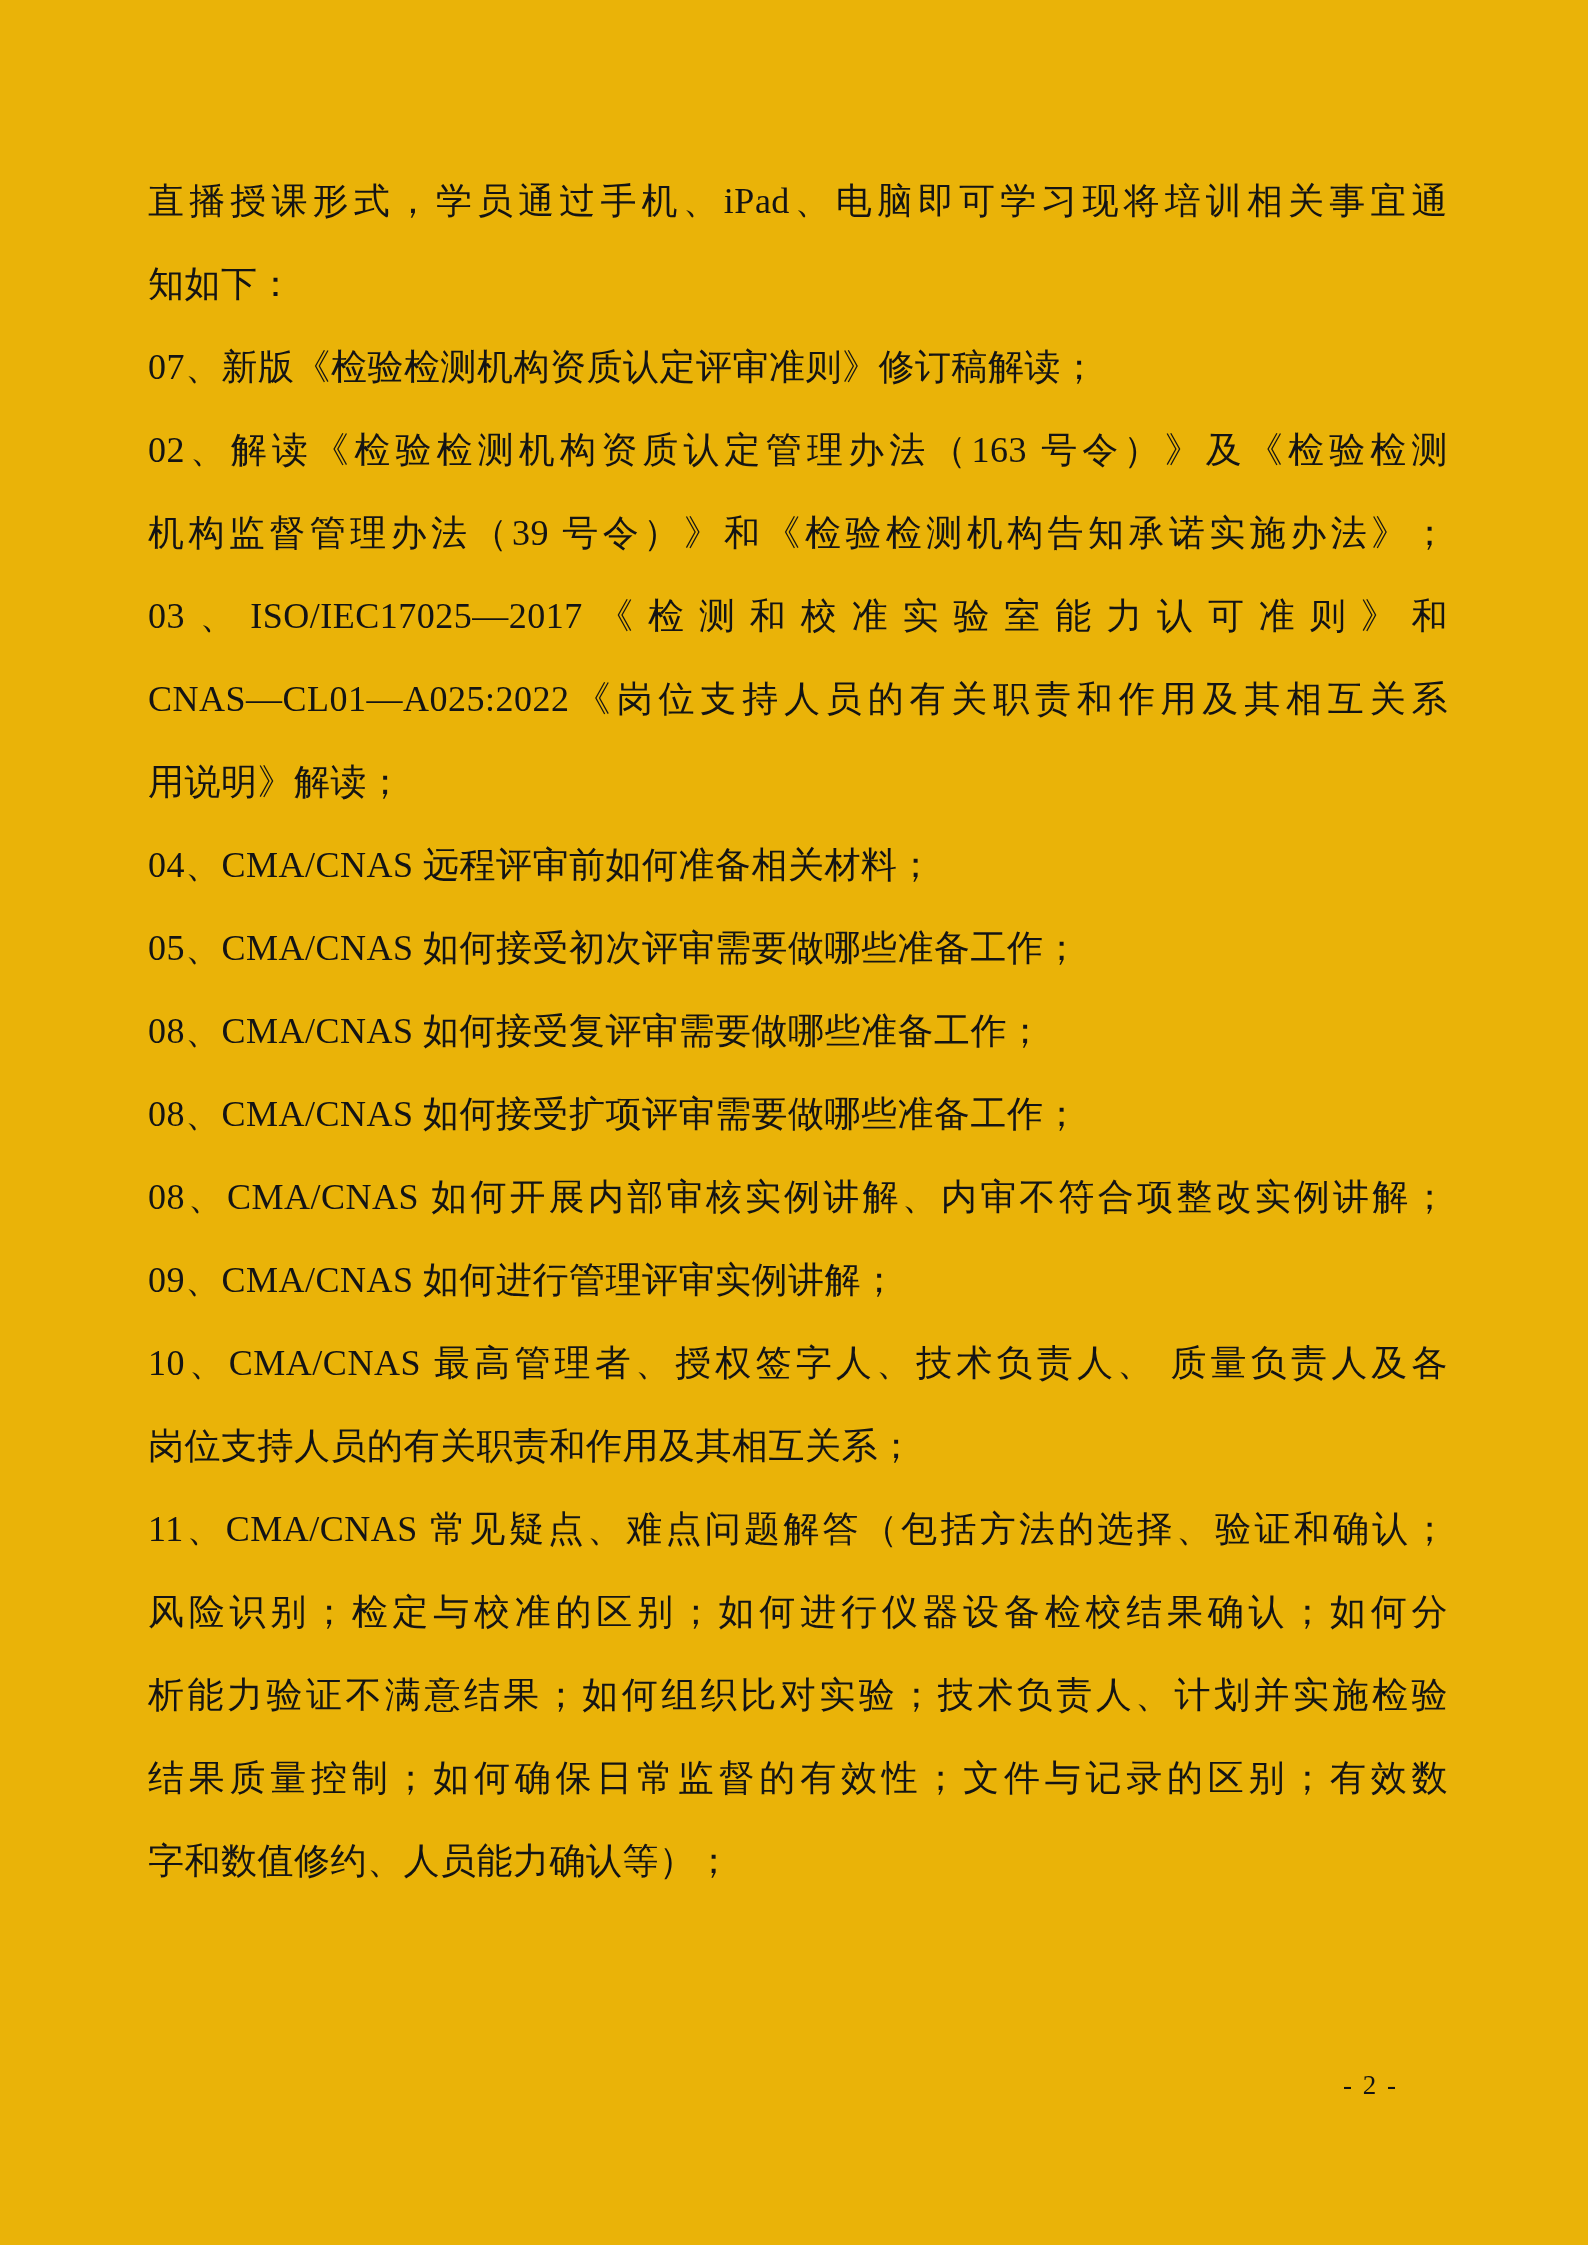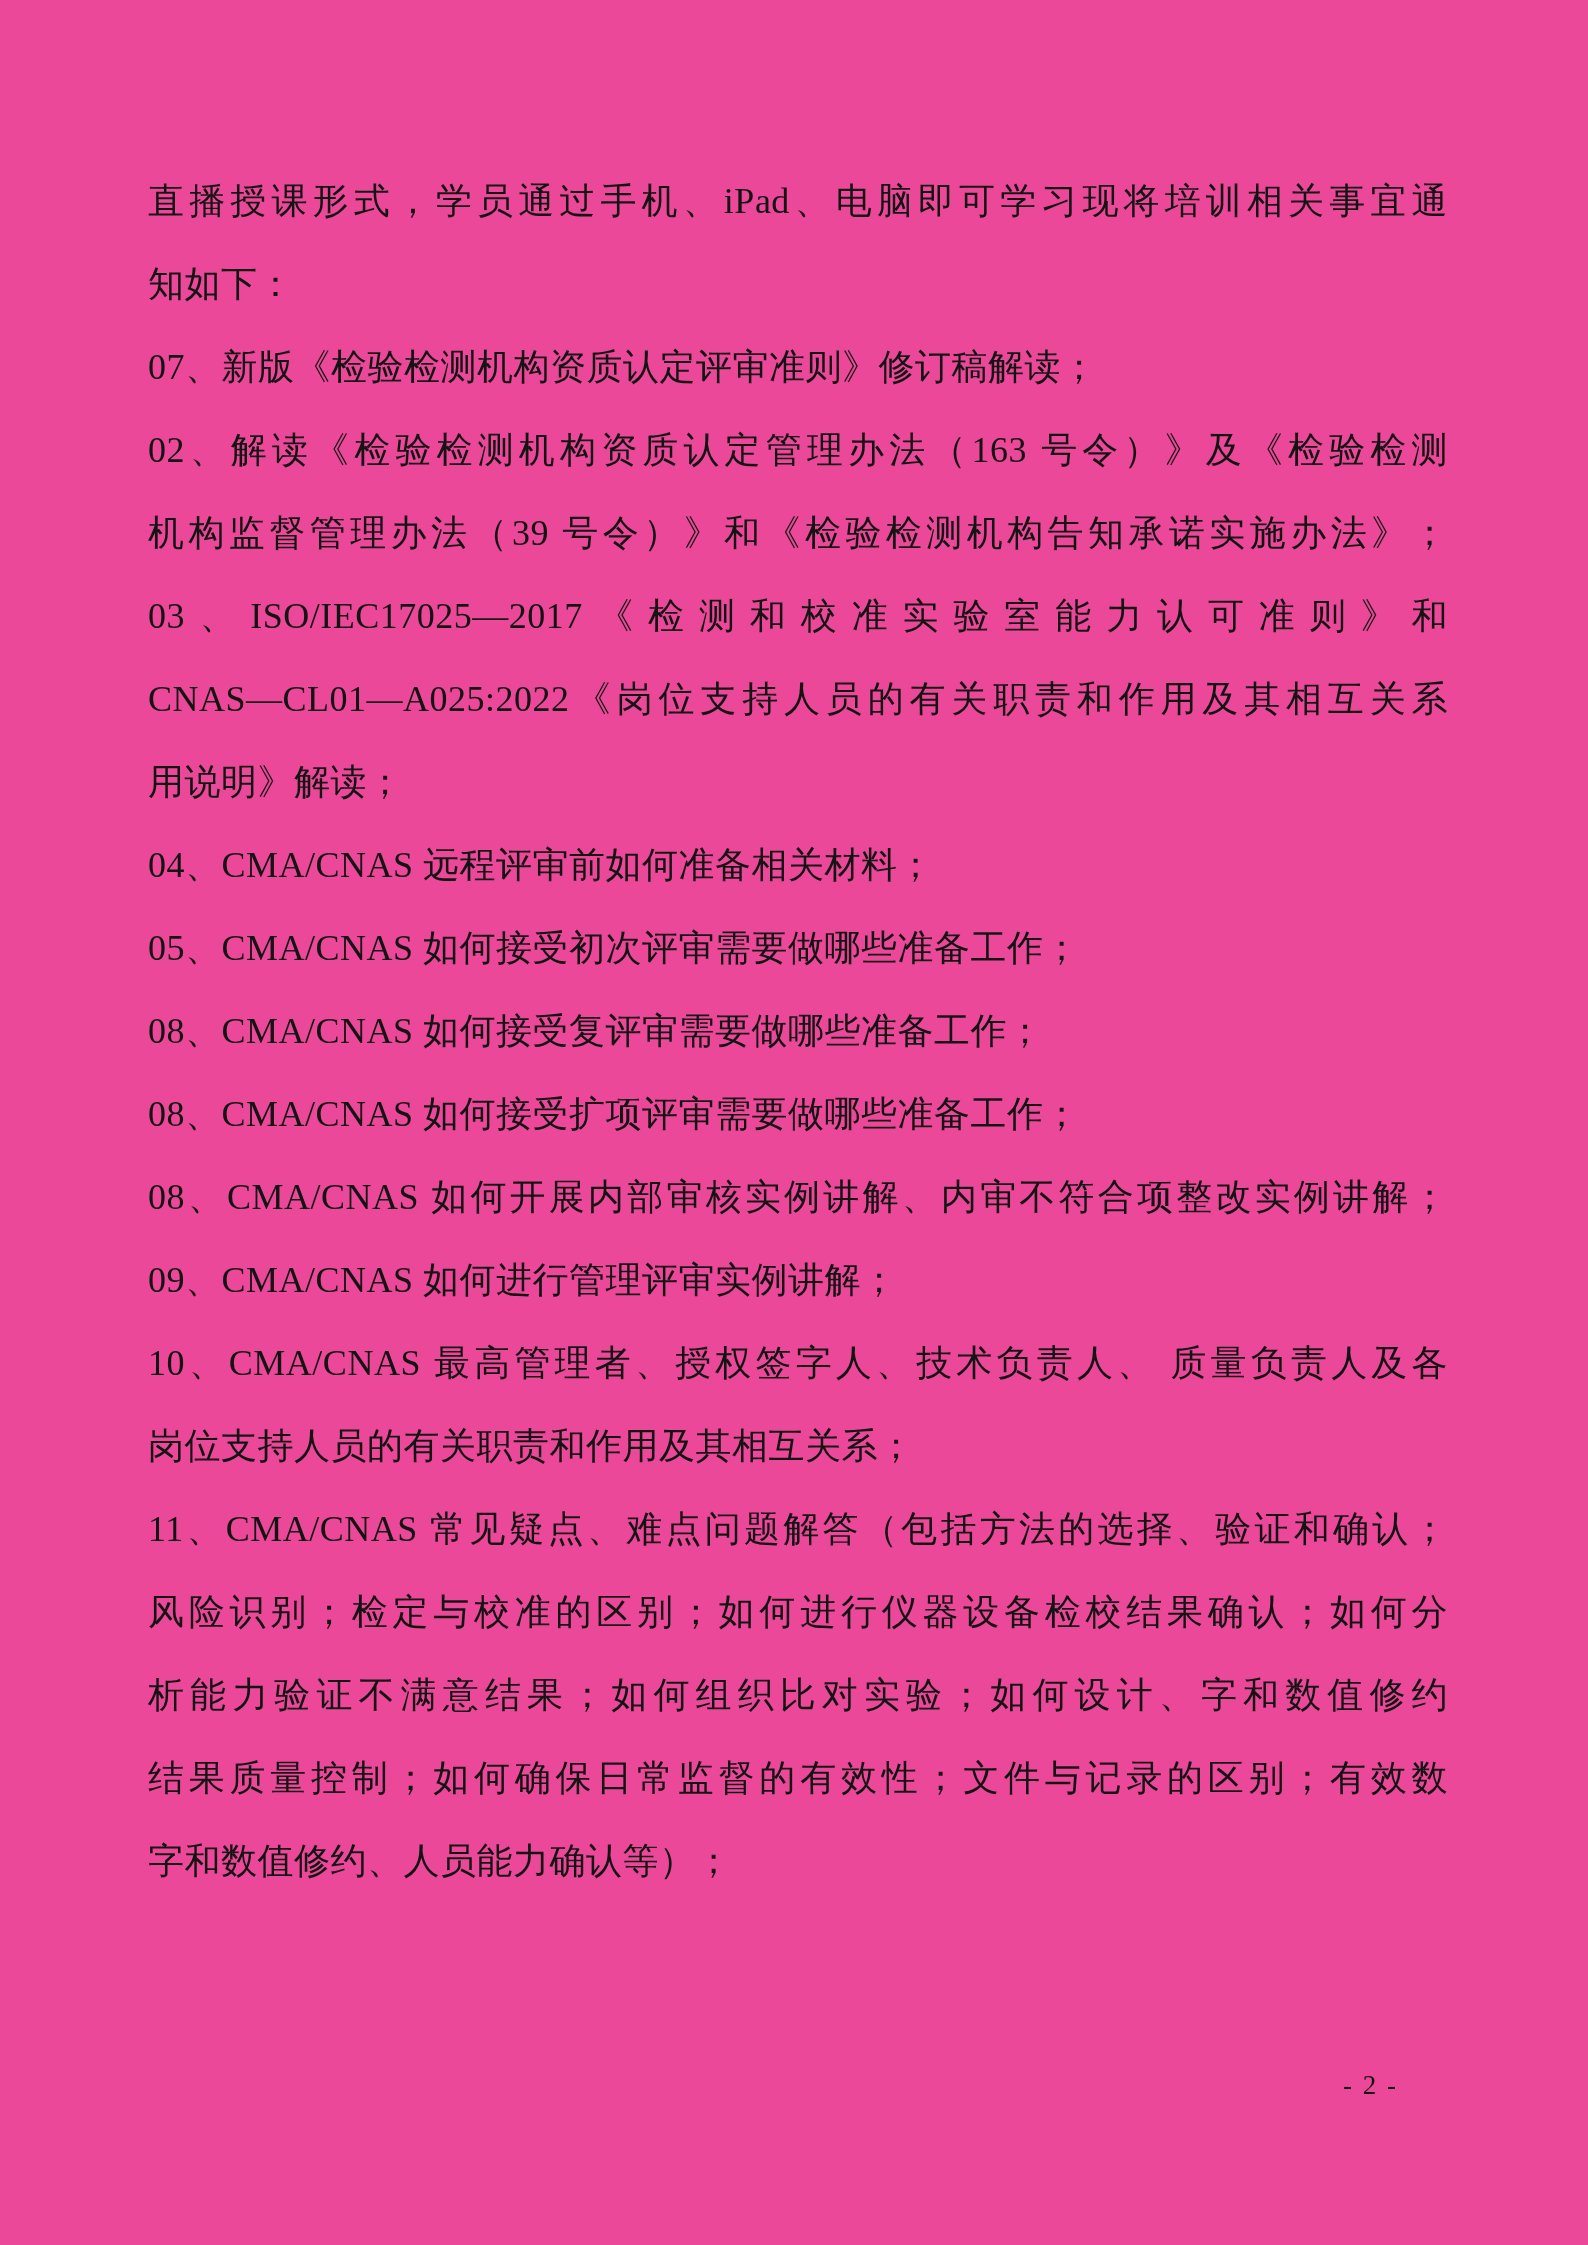--- a/index.html
+++ b/index.html
@@ -4,21 +4,21 @@
 <style>
   html, body {
     margin: 0;
     padding: 0;
     background: #ffffff;
   }
   .page {
     position: relative;
     width: 1588px;
     height: 2245px;
-    background: #ec4899;
+    background: #eab308;
     color: #141414;
     font-family: "Liberation Serif", "DejaVu Serif", serif;
     overflow: hidden;
   }
   .content {
     position: absolute;
     left: 148px;
     top: 160px;
     width: 1300px;
   }
@@ -66,18 +66,18 @@
     <div class="doc-line">04、CMA/CNAS 远程评审前如何准备相关材料；</div>
     <div class="doc-line">05、CMA/CNAS 如何接受初次评审需要做哪些准备工作；</div>
     <div class="doc-line">08、CMA/CNAS 如何接受复评审需要做哪些准备工作；</div>
     <div class="doc-line">08、CMA/CNAS 如何接受扩项评审需要做哪些准备工作；</div>
     <div class="doc-line justify">08、CMA/CNAS 如何开展内部审核实例讲解、内审不符合项整改实例讲解；</div>
     <div class="doc-line">09、CMA/CNAS 如何进行管理评审实例讲解；</div>
     <div class="doc-line justify">10、CMA/CNAS 最高管理者、授权签字人、技术负责人、 质量负责人及各</div>
     <div class="doc-line">岗位支持人员的有关职责和作用及其相互关系；</div>
     <div class="doc-line justify">11、CMA/CNAS 常见疑点、难点问题解答（包括方法的选择、验证和确认；</div>
     <div class="doc-line justify">风险识别；检定与校准的区别；如何进行仪器设备检校结果确认；如何分</div>
-    <div class="doc-line justify">析能力验证不满意结果；如何组织比对实验；如何设计、字和数值修约</div>
+    <div class="doc-line justify">析能力验证不满意结果；如何组织比对实验；技术负责人、计划并实施检验</div>
     <div class="doc-line justify">结果质量控制；如何确保日常监督的有效性；文件与记录的区别；有效数</div>
     <div class="doc-line">字和数值修约、人员能力确认等）；</div>
   </div>
   <div class="page-number">- 2 -</div>
 </div>
 
 </body></html>

